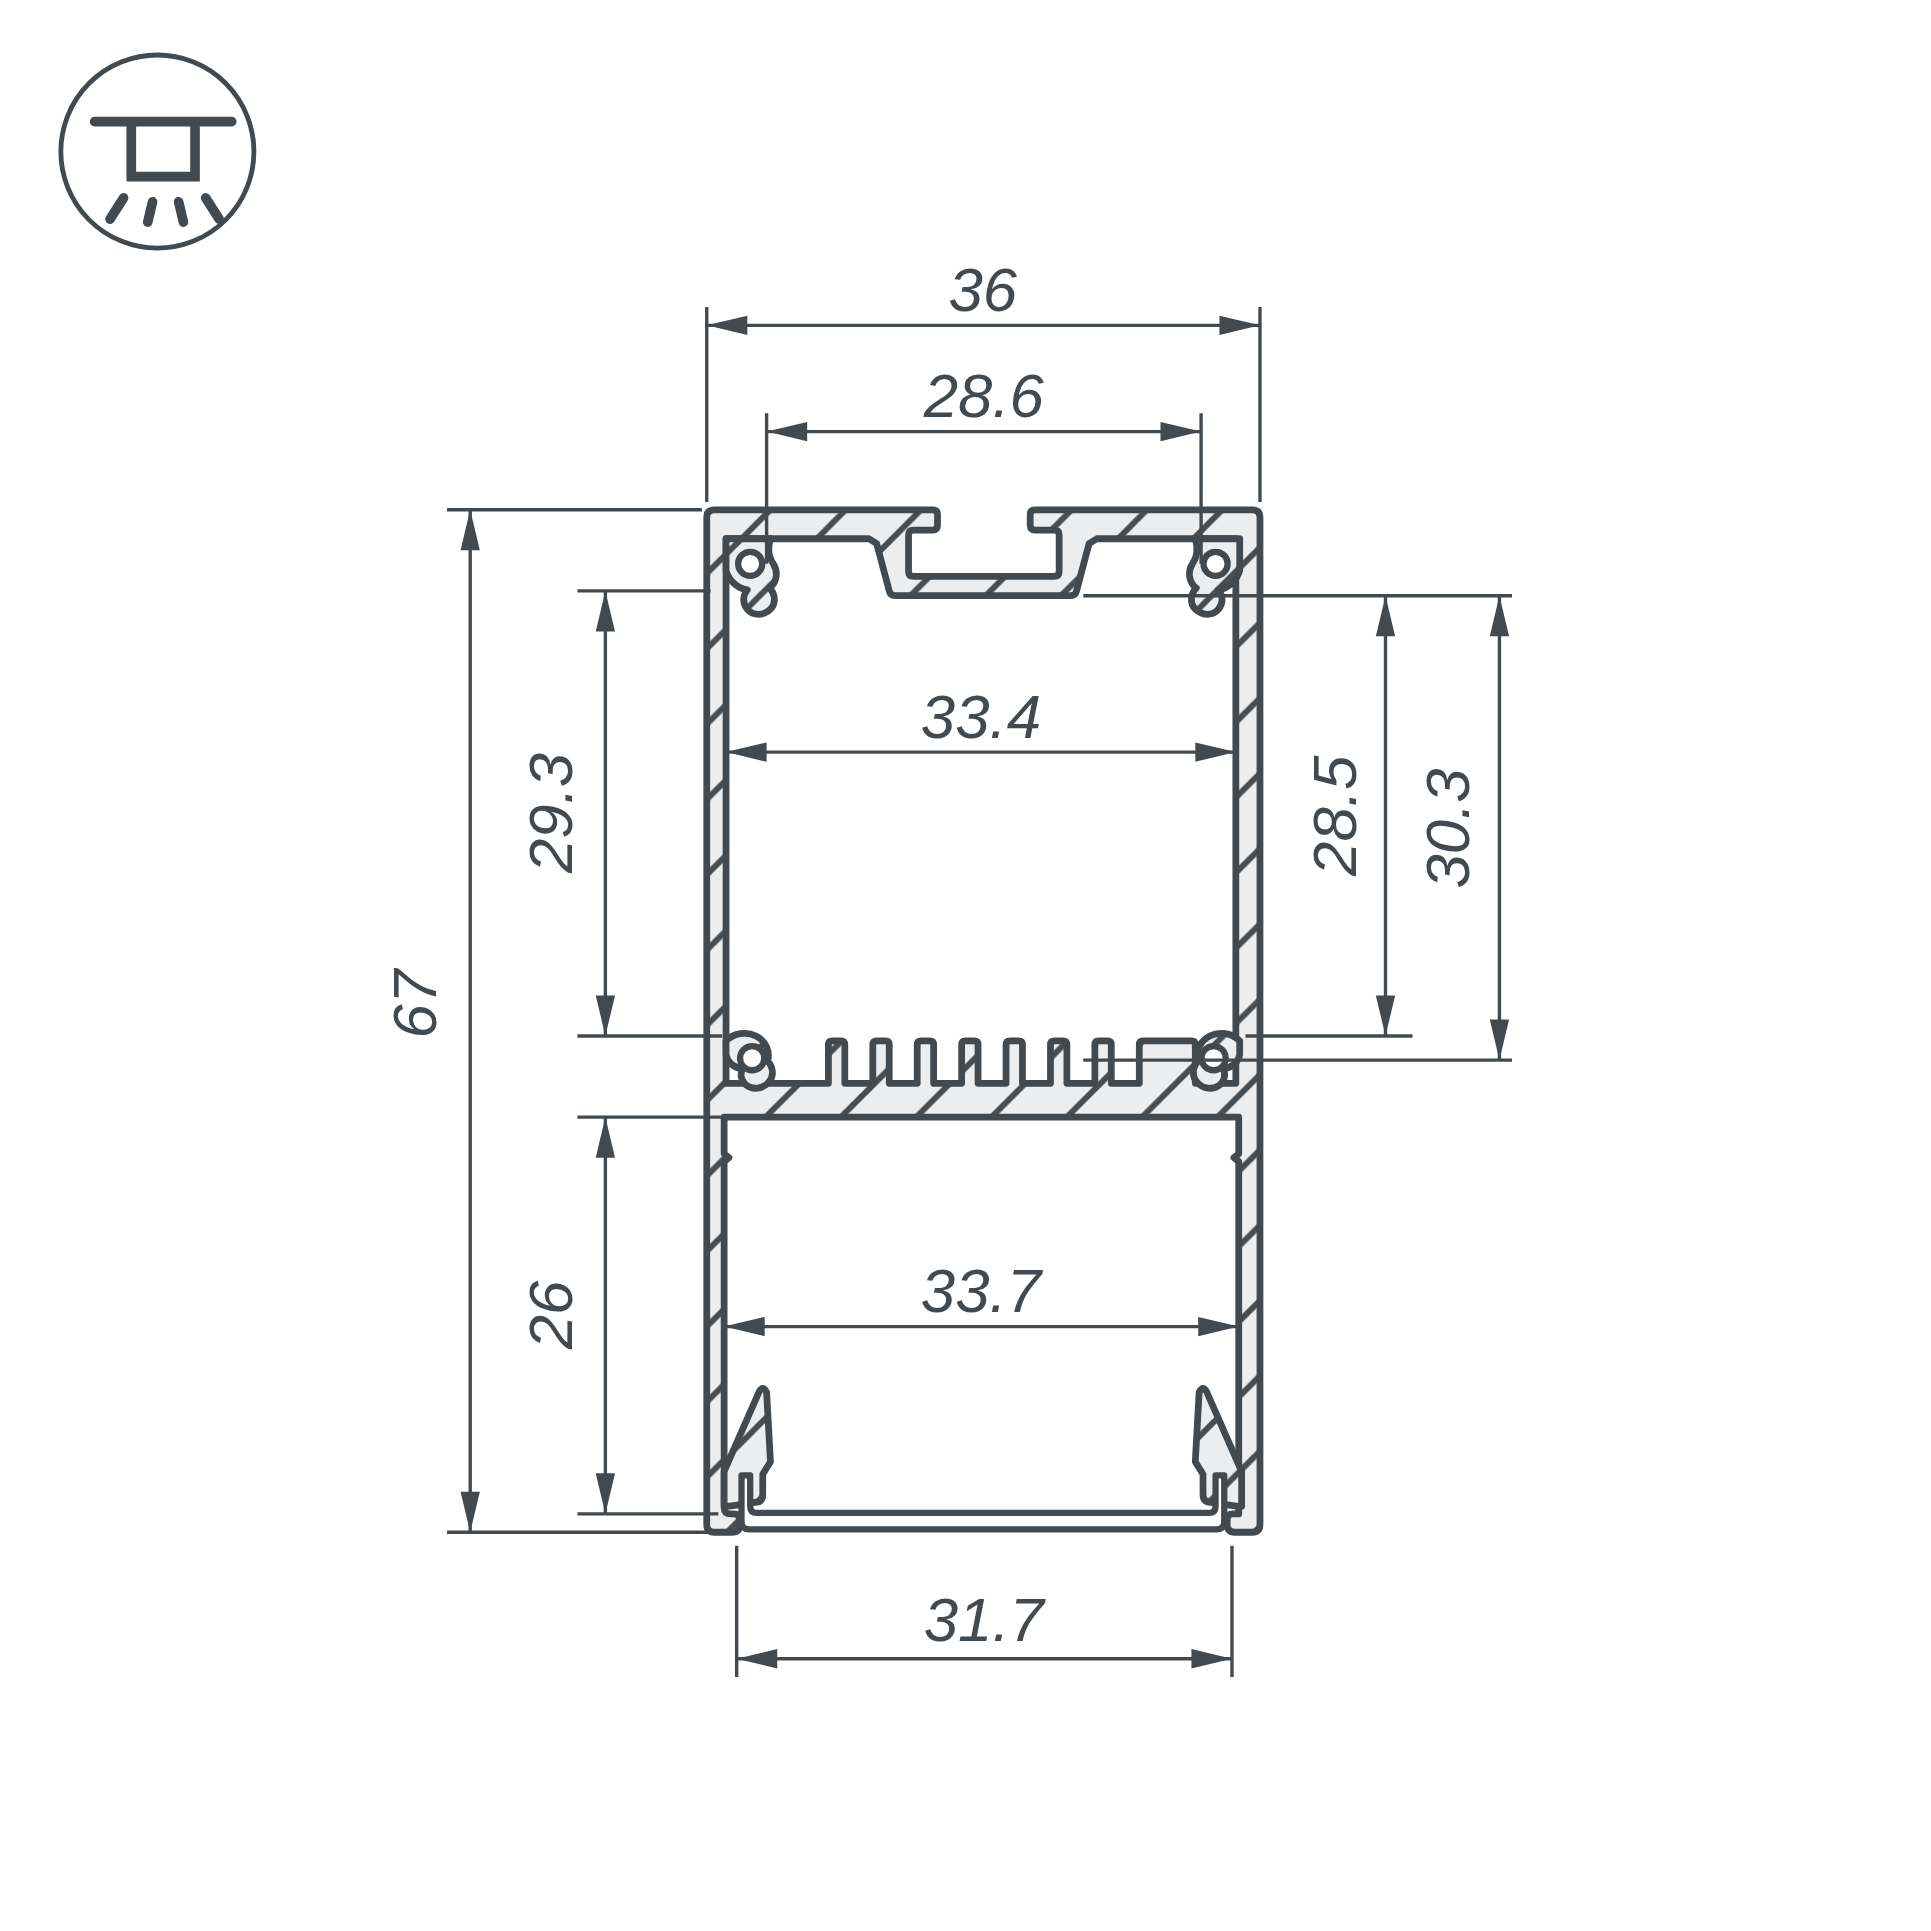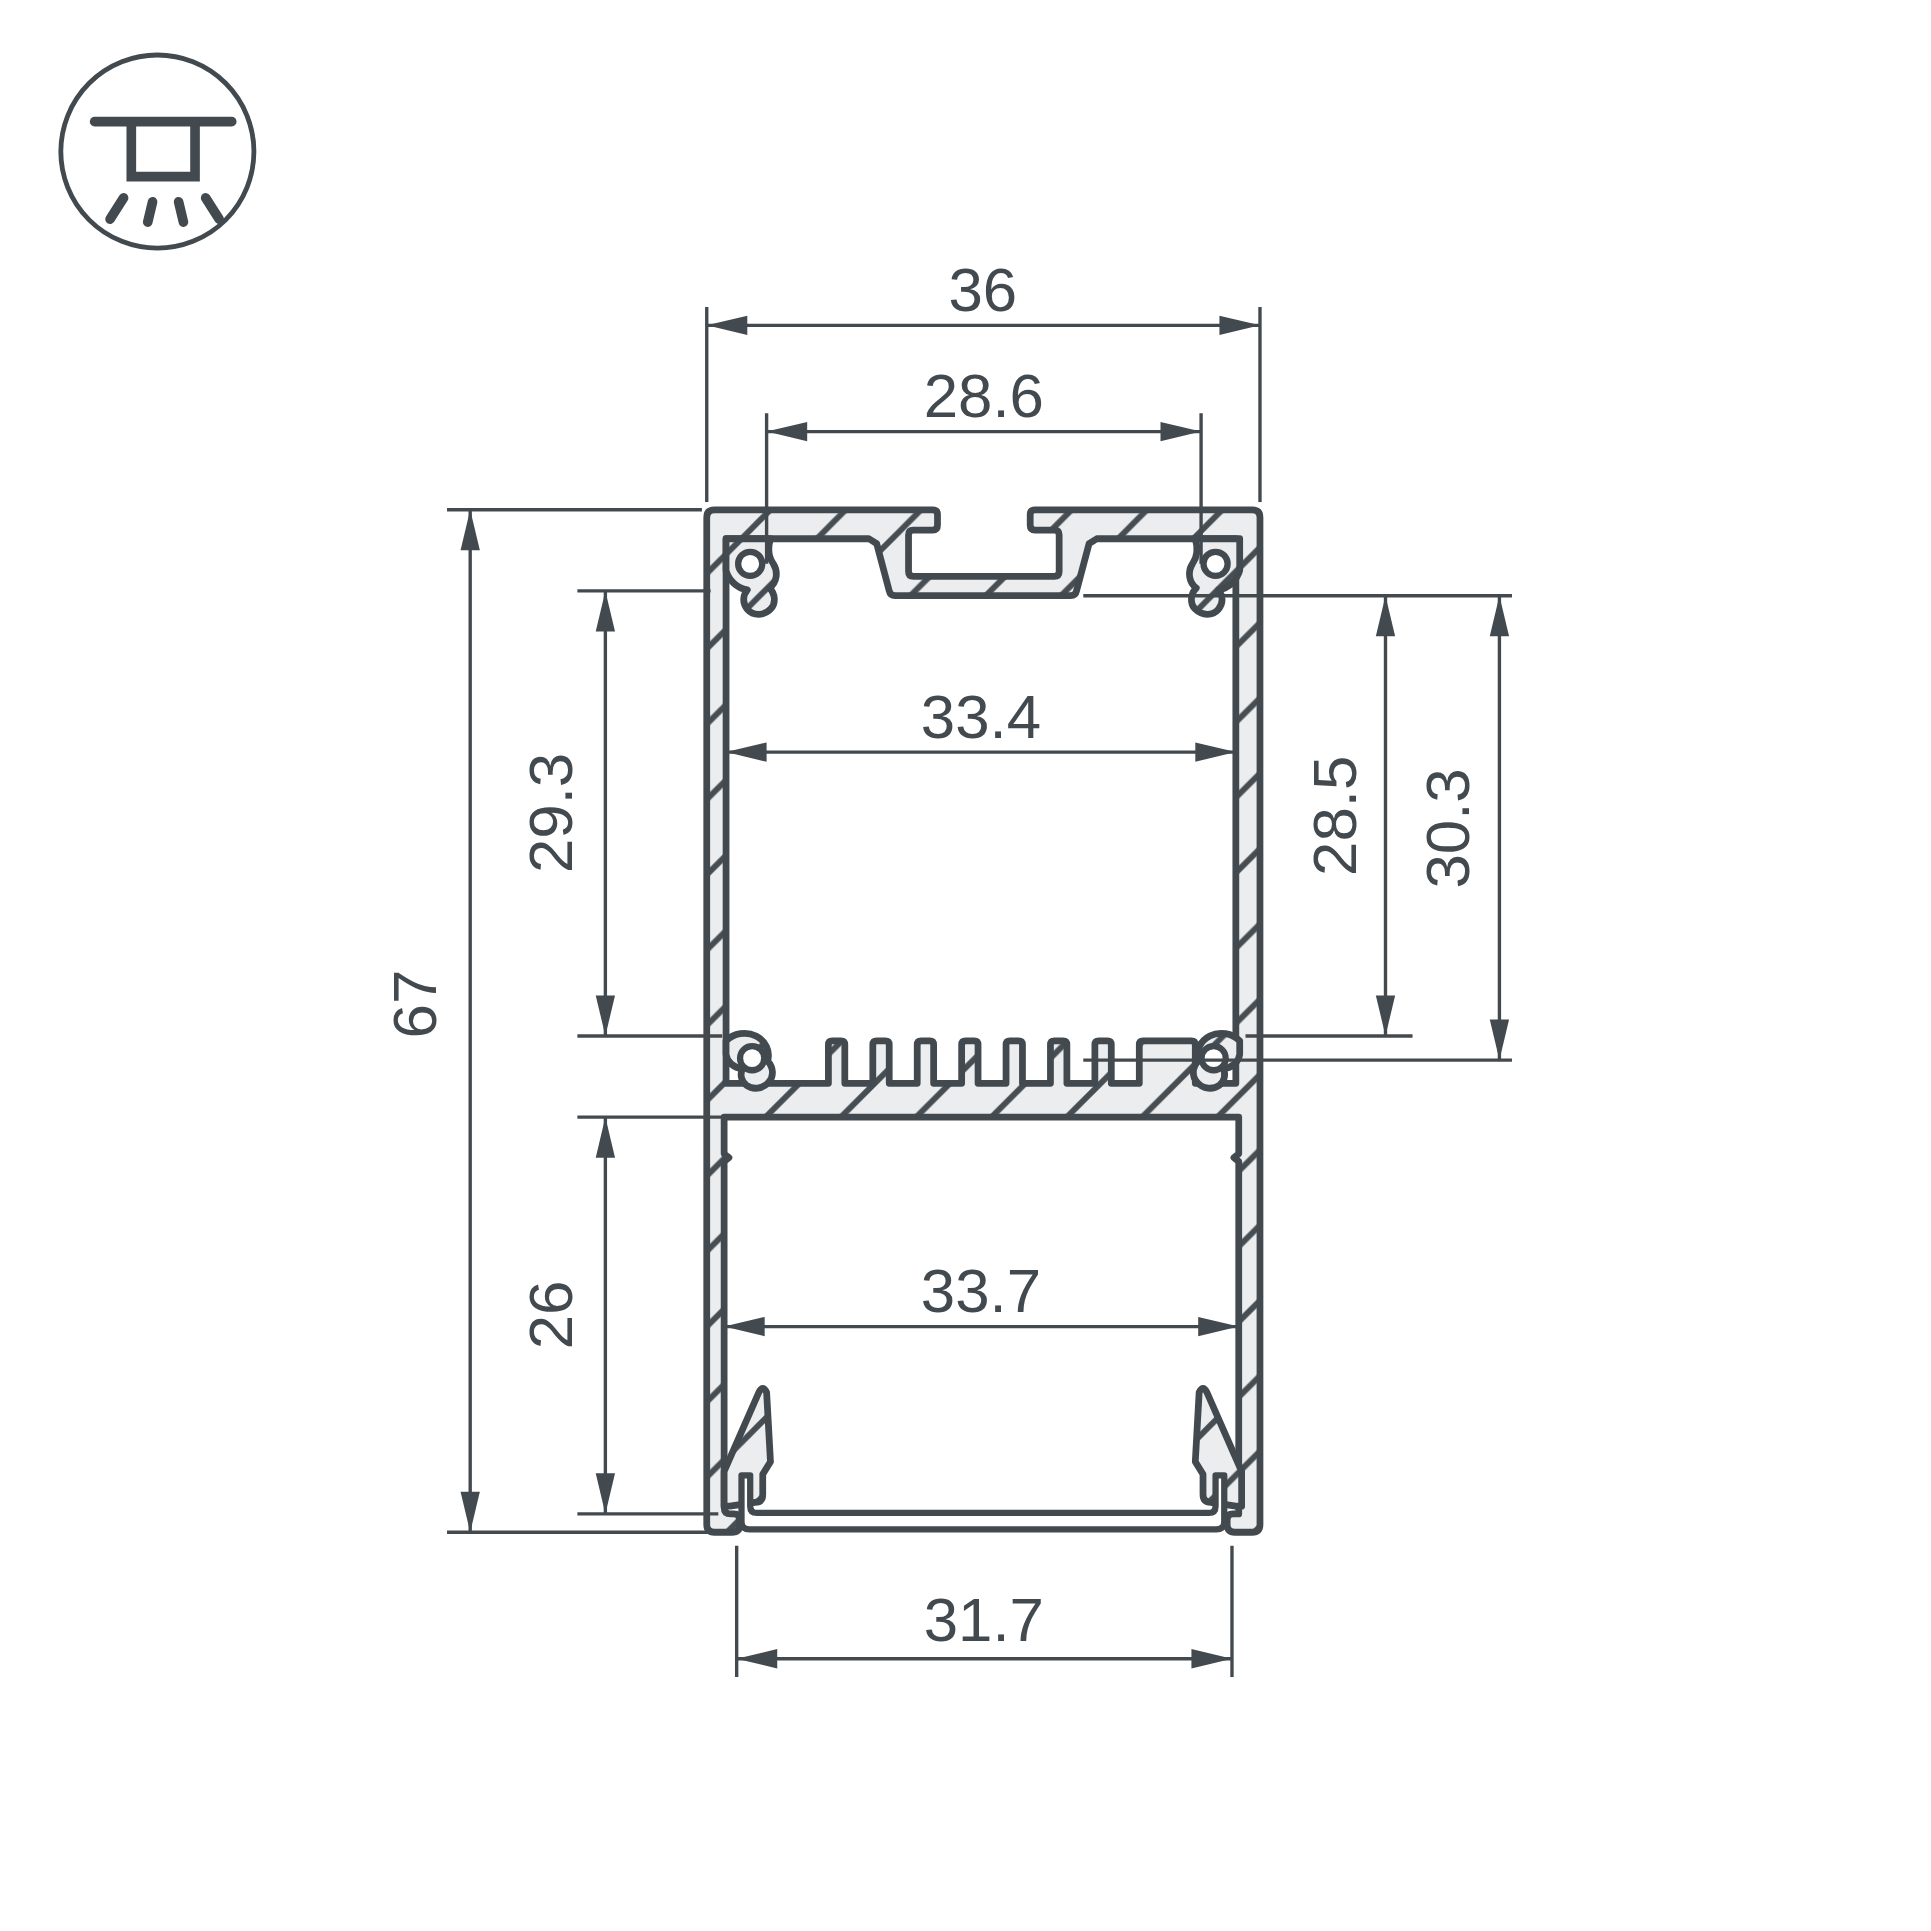--- a/index.html
+++ b/index.html
@@ -1,16 +1,16 @@
 <!DOCTYPE html>
 <html><head>
 <meta charset="utf-8">
 <style>
   html,body{margin:0;padding:0;background:#ffffff;}
-  .stage{position:relative;width:1875px;height:1931px;background:#ffffff;overflow:hidden;}
+  .stage{position:relative;width:1875px;height:1931px;background:#ffffff;overflow:hidden;font-style:italic;}
   svg{position:absolute;left:0;top:0;}
   .outline{fill:url(#hatch);stroke:#434a4f;stroke-width:7;stroke-linejoin:round;}
   .hole{fill:#ffffff;stroke:#434a4f;stroke-width:6.5;}
   .whitepart{fill:#ffffff;stroke:#434a4f;stroke-width:6.5;stroke-linejoin:round;}
   .dimline{stroke:#434a4f;stroke-width:3.5;fill:none;}
   .arrow{fill:#434a4f;stroke:none;}
   .dimtext{font-family:"Liberation Sans", sans-serif;font-size:64px;fill:#434a4f;}
   .icon-stroke{stroke:#434a4f;fill:none;}
 </style>
 </head>

